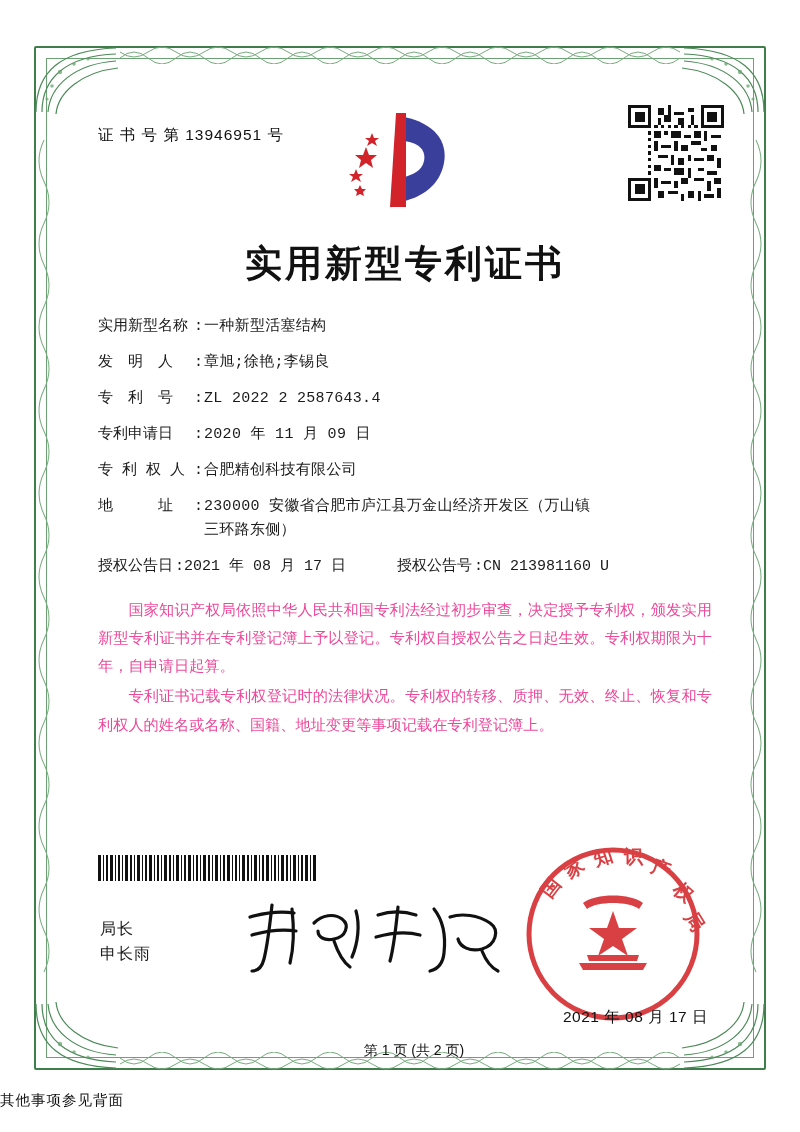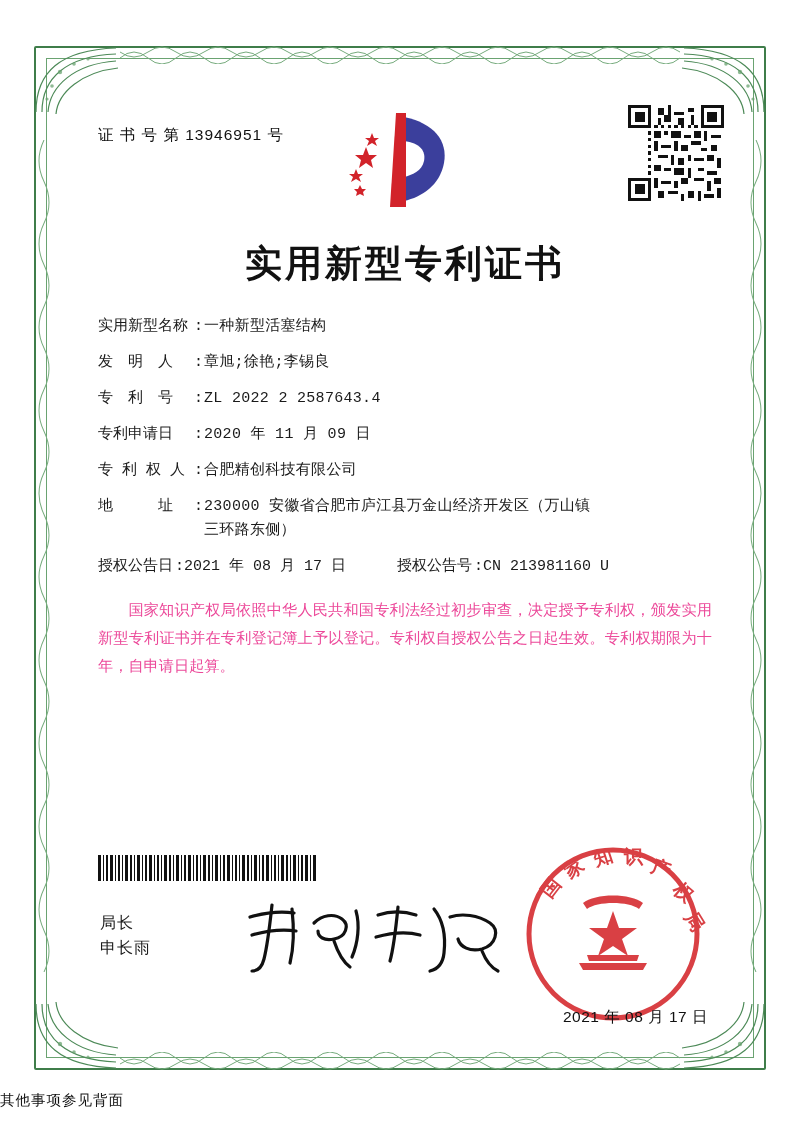--- a/index.html
+++ b/index.html
@@ -174,21 +174,21 @@
   .barcode {
     position: absolute;
     left: 0;
     top: 0;
     width: 218px;
     height: 26px;
   }
   .sig-title {
     position: absolute;
     left: 2px;
-    top: 56px;
+    top: 62px;
     font-size: 16px;
     line-height: 1.55;
     font-family: "Liberation Sans", sans-serif;
     letter-spacing: 1px;
   }
   .handwriting {
     position: absolute;
     left: 140px;
     top: 42px;
     width: 270px;
@@ -494,20 +494,21 @@
           <span class="label">授权公告号</span>
           <span class="colon">:</span>
           <span>CN 213981160 U</span>
         </span>
       </div>
 
     </div>
 
     <div class="paragraphs">
       <p>国家知识产权局依照中华人民共和国专利法经过初步审查，决定授予专利权，颁发实用新型专利证书并在专利登记簿上予以登记。专利权自授权公告之日起生效。专利权期限为十年，自申请日起算。</p>
+      <p>专利证书记载专利权登记时的法律状况。专利权的转移、质押、无效、终止、恢复和专利权人的姓名或名称、国籍、地址变更等事项记载在专利登记簿上。</p>
     </div>
 
     <div class="sig-area">
 
       <div class="barcode">
         <svg width="218" height="26" viewBox="0 0 218 26" shape-rendering="crispEdges">
           <rect width="218" height="26" fill="#ffffff"></rect>
           <g fill="#111111">
             <rect x="0" y="0" width="3" height="26"></rect>
               <rect x="5" y="0" width="1" height="26"></rect>
@@ -614,19 +615,20 @@
               <text transform="translate(130,30) rotate(20)">产</text>
               <text transform="translate(152,50) rotate(40)">权</text>
               <text transform="translate(164,76) rotate(58)">局</text>
             </g>
           </g>
         </svg>
       </div>
 
       <div class="seal-date">2021 年 08 月 17 日</div>
 
+      <div class="page-no">第 1 页 (共 2 页)</div>
     </div>
 
   </div>
 
   <div class="footer-note">其他事项参见背面</div>
 
 </div>
 
 </body></html>

